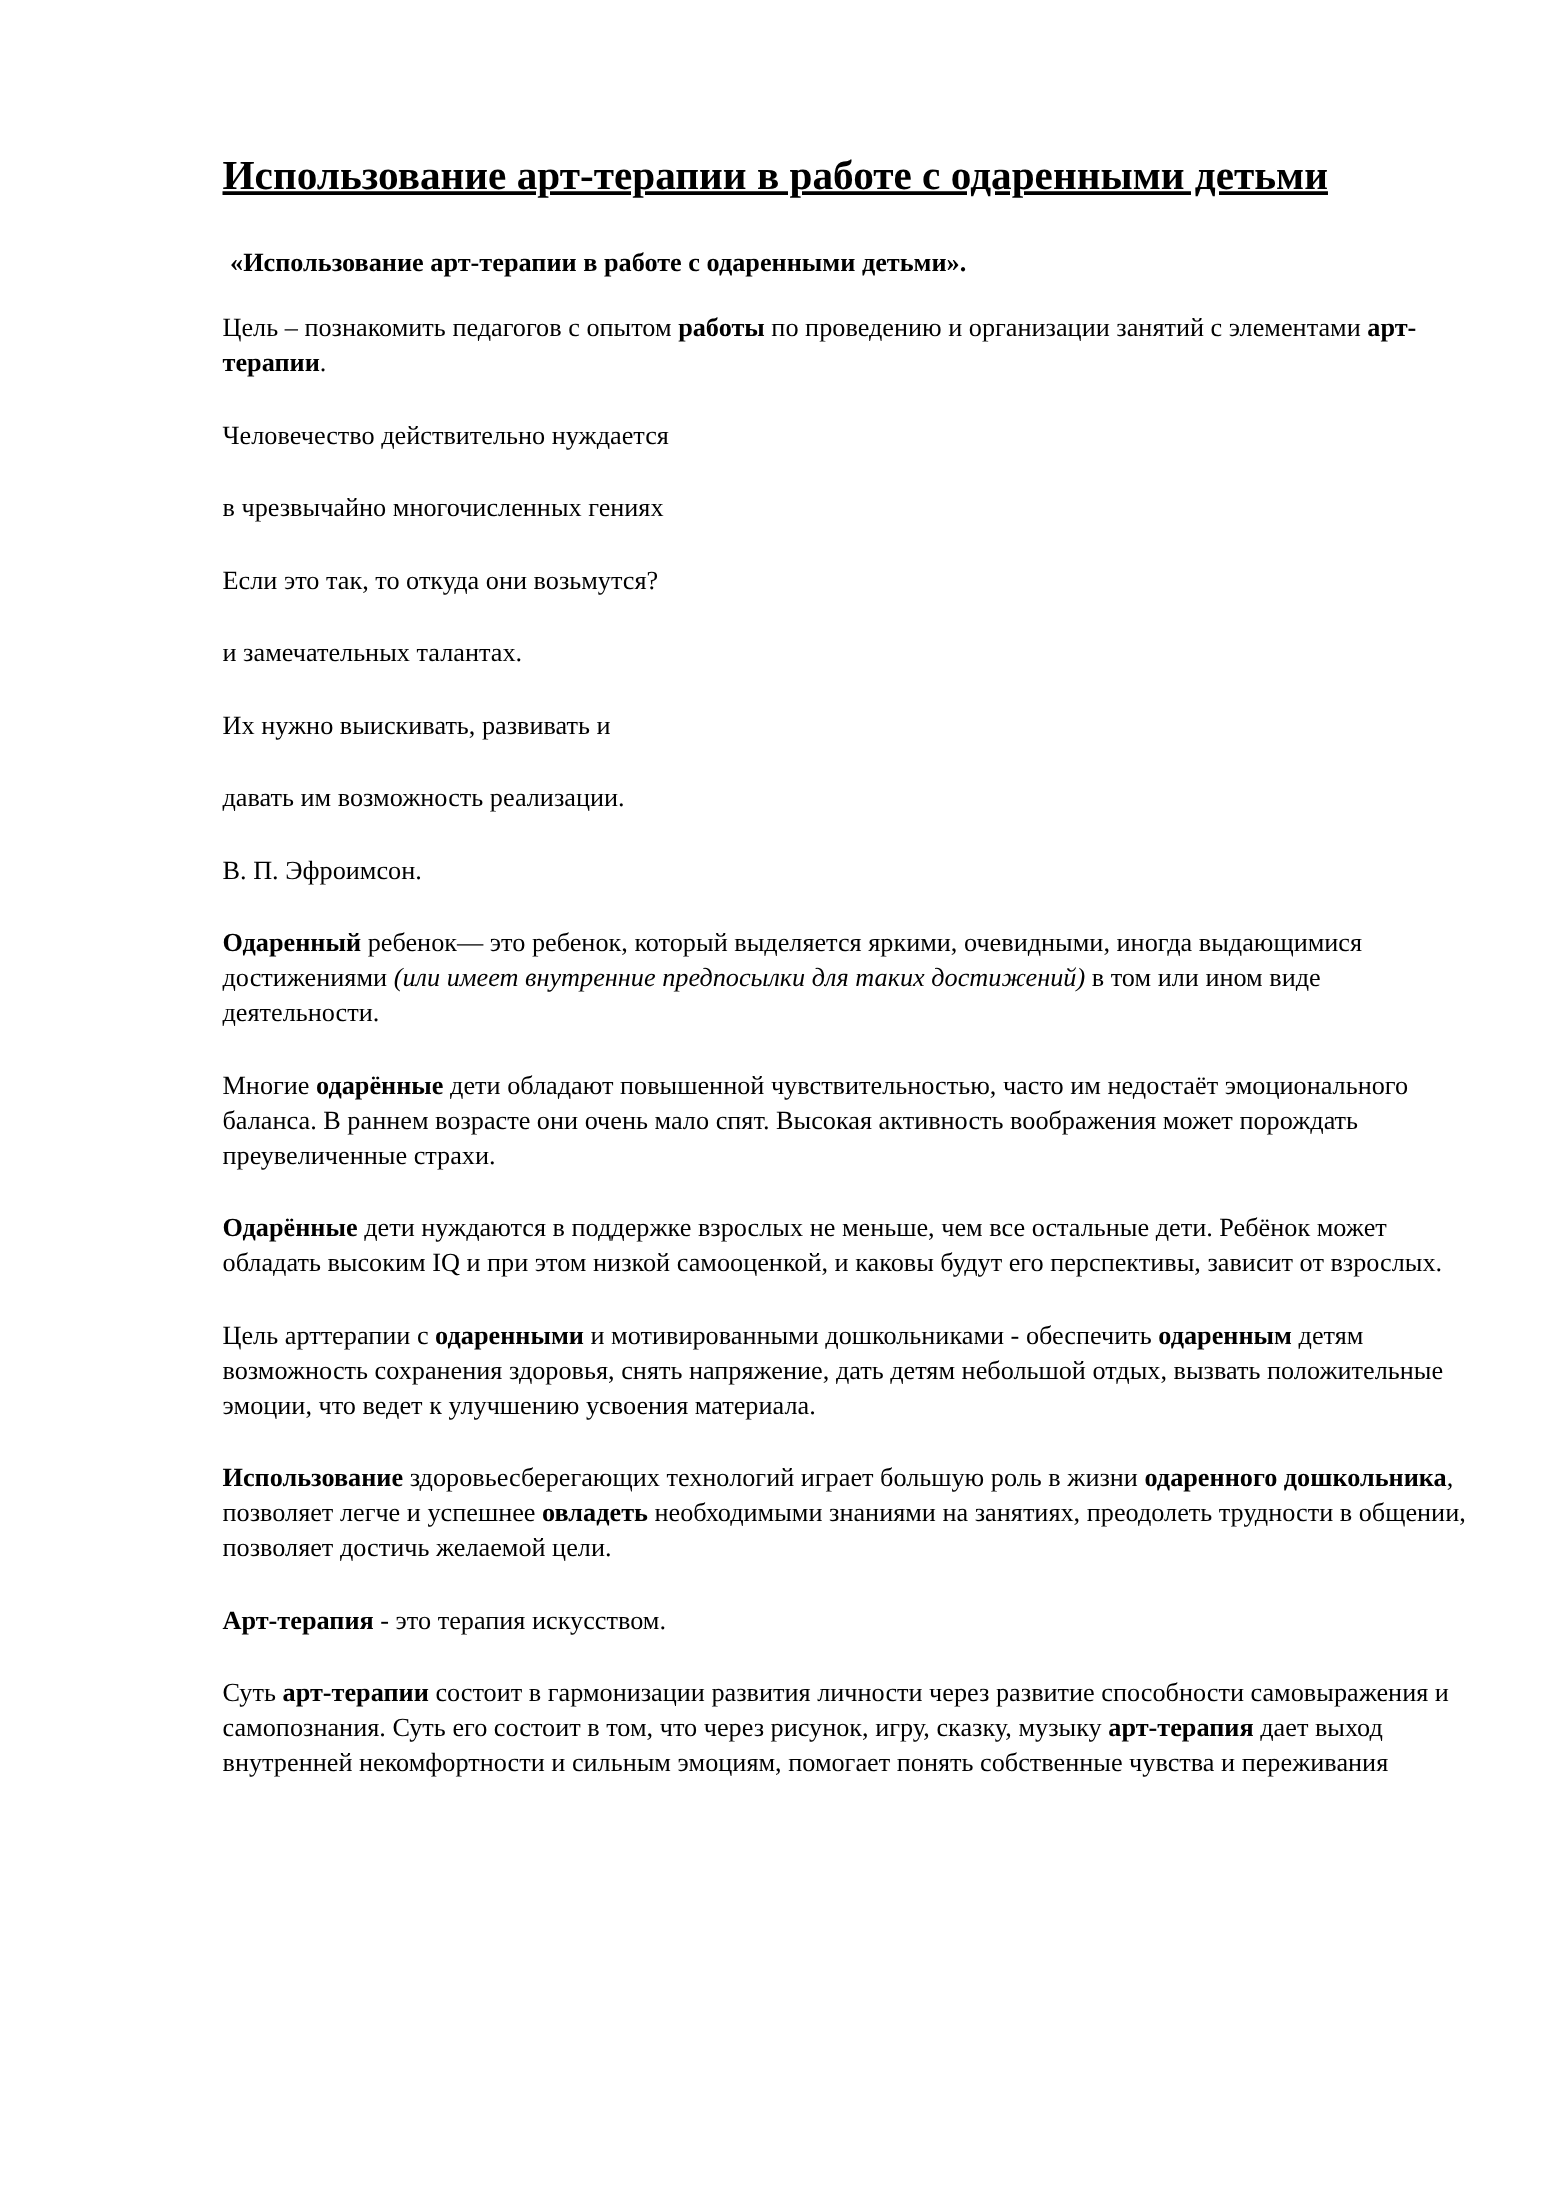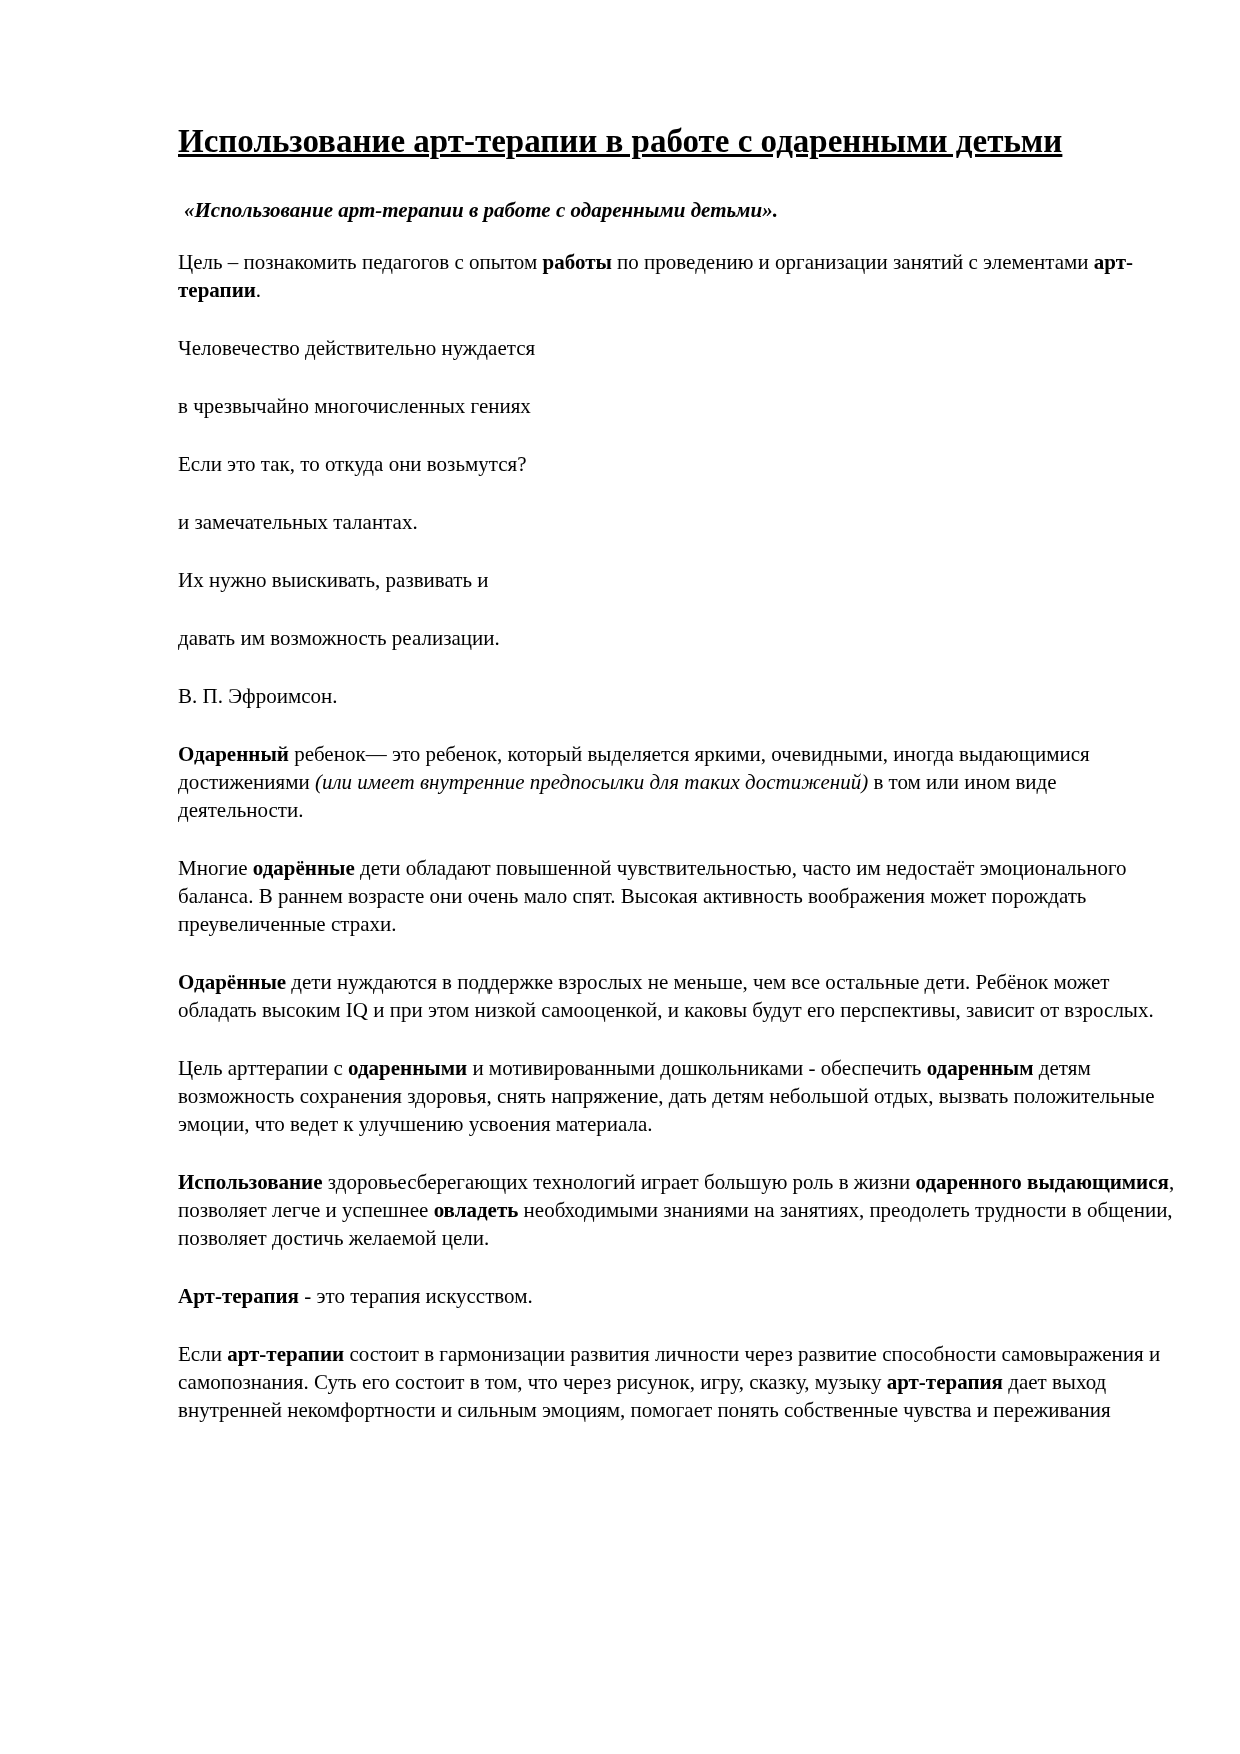--- a/index.html
+++ b/index.html
@@ -1,19 +1,19 @@
 <!DOCTYPE html>
 <html><head>
 <meta charset="utf-8">
 <style>
   html, body { margin:0; padding:0; background:#ffffff; }
   body { width:1240px; height:1754px; position:relative; overflow:hidden; font-family:"Liberation Serif", serif; color:#000; }
   .page { position:absolute; left:178px; top:120px; width:1000px; }
   h1 { font-family:"Liberation Serif", serif; font-weight:bold; font-size:33px; line-height:42px; margin:0 0 34px 0;text-decoration:underline; }
-  .subtitle { font-weight:bold; font-size:21px; line-height:28px; margin:0 0 24px 6px;font-style:italic; }
+  .subtitle { font-weight:bold; font-size:21px; line-height:28px; margin:0 0 24px 6px; }
   p { font-size:21px; line-height:28px; margin:0 0 30px 0; }
   p.verse { margin:0 0 30px 0; }
   b { font-weight:bold; }
   i { font-style:italic; }
 </style>
 </head>
 <body>
 
 <div class="page">
   <h1>Использование арт-терапии в работе с одаренными детьми</h1>
@@ -30,18 +30,18 @@
   <p class="verse">В. П. Эфроимсон.</p>
 
   <p><b>Одаренный</b><span> ребенок— это ребенок, который выделяется яркими, очевидными, иногда выдающимися достижениями </span><i>(или имеет внутренние предпосылки для таких достижений)</i><span> в том или ином виде деятельности.</span></p>
 
   <p><span>Многие </span><b>одарённые</b><span> дети обладают повышенной чувствительностью, часто им недостаёт эмоционального баланса. В раннем возрасте они очень мало спят. Высокая активность воображения может порождать преувеличенные страхи.</span></p>
 
   <p><b>Одарённые</b><span> дети нуждаются в поддержке взрослых не меньше, чем все остальные дети. Ребёнок может обладать высоким IQ и при этом низкой самооценкой, и каковы будут его перспективы, зависит от взрослых.</span></p>
 
   <p><span>Цель арттерапии с </span><b>одаренными</b><span> и мотивированными дошкольниками - обеспечить </span><b>одаренным</b><span> детям возможность сохранения здоровья, снять напряжение, дать детям небольшой отдых, вызвать положительные эмоции, что ведет к улучшению усвоения материала.</span></p>
 
-  <p><b>Использование</b><span> здоровьесберегающих технологий играет большую роль в жизни </span><b>одаренного выдающимися</b><span>, позволяет легче и успешнее </span><b>овладеть</b><span> необходимыми знаниями на занятиях, преодолеть трудности в общении, позволяет достичь желаемой цели.</span></p>
+  <p><b>Использование</b><span> здоровьесберегающих технологий играет большую роль в жизни </span><b>одаренного дошкольника</b><span>, позволяет легче и успешнее </span><b>овладеть</b><span> необходимыми знаниями на занятиях, преодолеть трудности в общении, позволяет достичь желаемой цели.</span></p>
 
   <p><b>Арт-терапия</b><span> - это терапия искусством.</span></p>
 
-  <p><span>Если </span><b>арт-терапии</b><span> состоит в гармонизации развития личности через развитие способности самовыражения и самопознания. Суть его состоит в том, что через рисунок, игру, сказку, музыку </span><b>арт-терапия</b><span> дает выход внутренней некомфортности и сильным эмоциям, помогает понять собственные чувства и переживания</span></p>
+  <p><span>Суть </span><b>арт-терапии</b><span> состоит в гармонизации развития личности через развитие способности самовыражения и самопознания. Суть его состоит в том, что через рисунок, игру, сказку, музыку </span><b>арт-терапия</b><span> дает выход внутренней некомфортности и сильным эмоциям, помогает понять собственные чувства и переживания</span></p>
 </div>
 
 </body></html>

